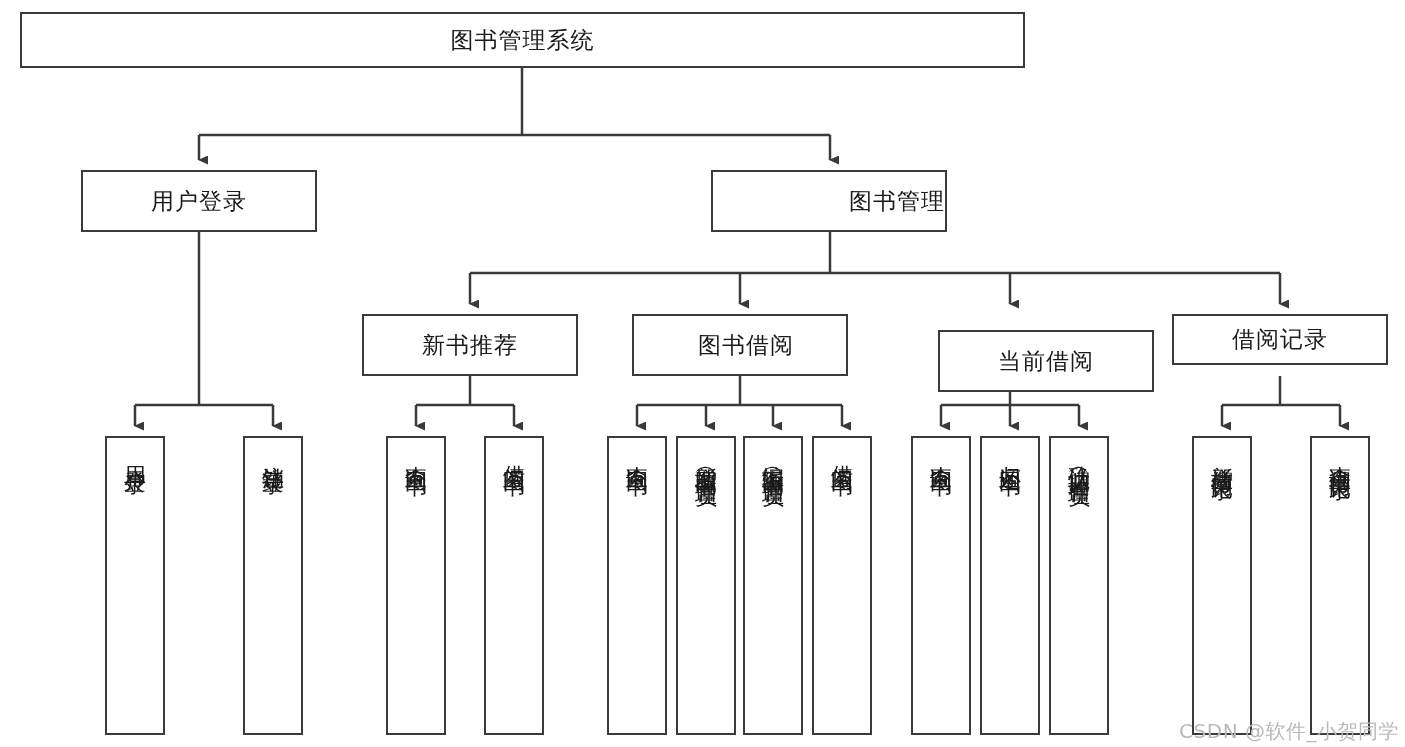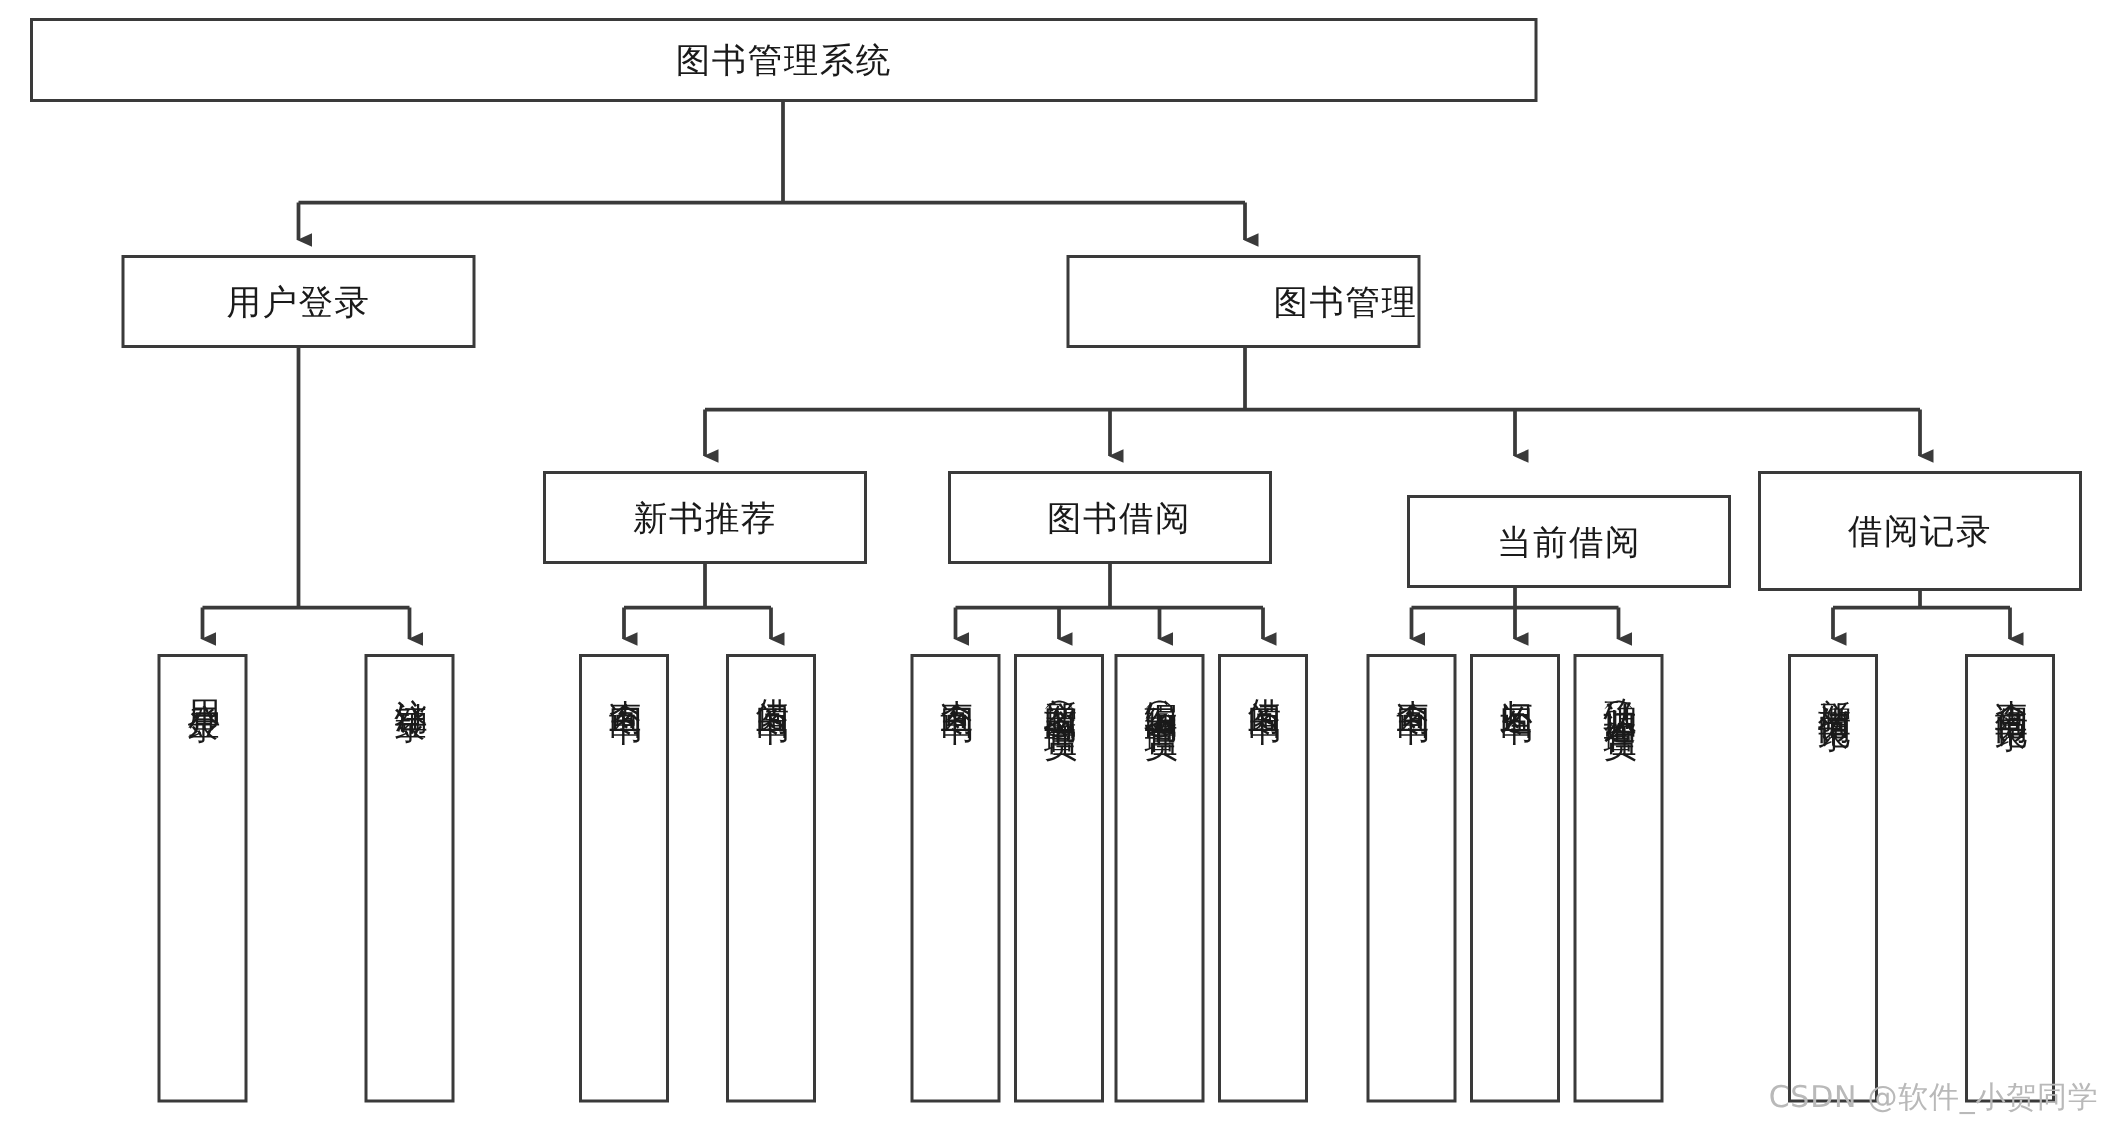--- a/index.html
+++ b/index.html
@@ -129,21 +129,21 @@
 
   <div class="node horizontal" style="left:362px; top:314px; width:216px; height:62px;">
     <span>新书推荐</span>
   </div>
   <div class="node horizontal" style="left:632px; top:314px; width:216px; height:62px;padding-left:12px;">
     <span>图书借阅</span>
   </div>
   <div class="node horizontal" style="left:902px; top:330px; width:216px; height:62px;margin-left:36px;">
     <span>当前借阅</span>
   </div>
-  <div class="node horizontal" style="left:1172px; top:314px; width:216px; height:80px;text-align:center;">
+  <div class="node horizontal" style="left:1172px; top:314px; width:216px; height:51px;text-align:center;">
     <span>借阅记录</span>
   </div>
 
   <div class="node vertical" style="left:105px; top:436px; width:60px; height:299px;">
     <span class="vtext">用户登录</span>
   </div>
   <div class="node vertical" style="left:243px; top:436px; width:60px; height:299px;">
     <span class="vtext">注销登录</span>
   </div>
 

